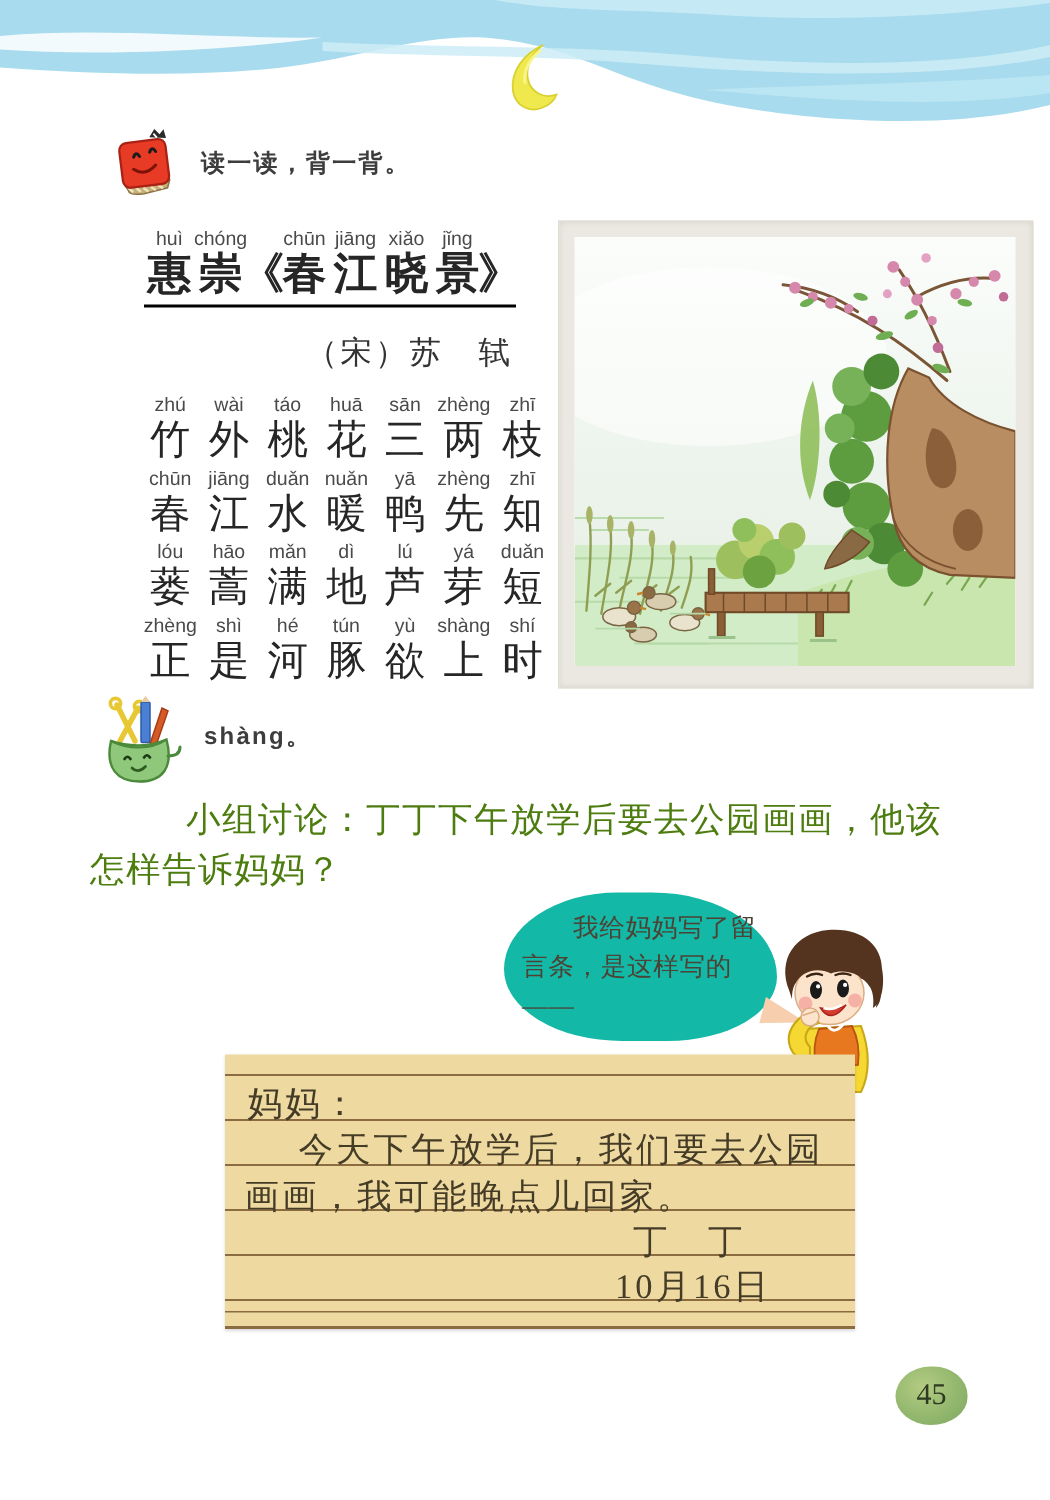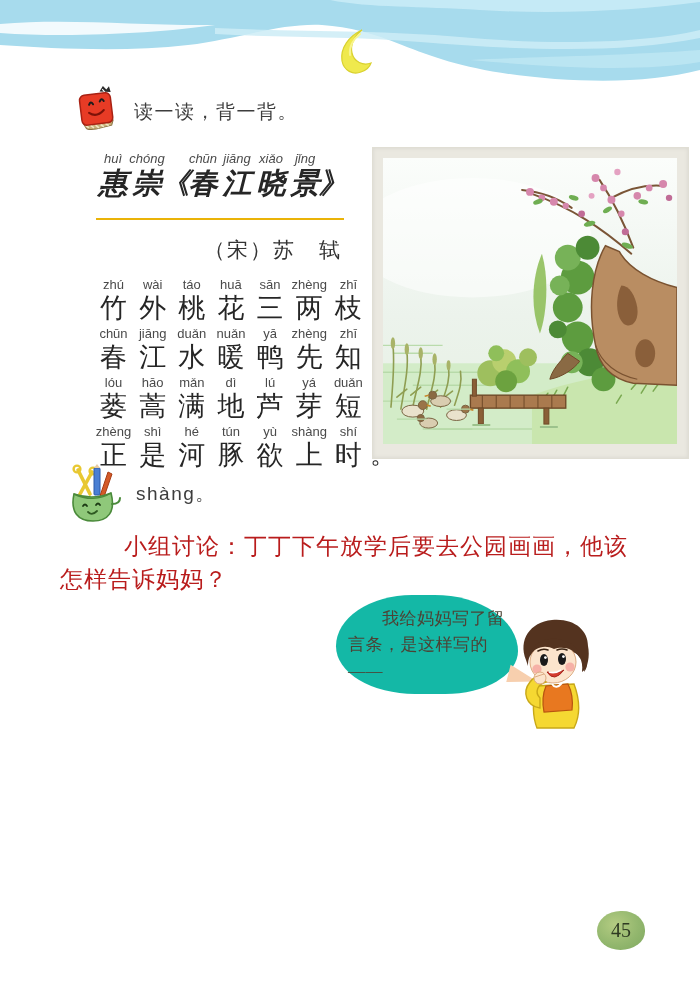--- a/index.html
+++ b/index.html
@@ -9,44 +9,44 @@
 
   
   .waves { position:absolute; left:0; top:0; width:700px; height:92px; }
   .moon { position:absolute; left:336px; top:28px; width:42px; height:48px; }
 
   
   .sec-head { position:absolute; display:flex; align-items:flex-start; }
   .sec-head-1 { left:72px; top:86px; }
   .sec-head-2 { left:66px; top:464px; }
   .sec-icon { display:inline-block; }
-  .sec-title { font-weight:normal; font-size:19px; letter-spacing:1.5px; color:#3d3d3d; margin-left:14px; margin-top:13px; font-family:"Liberation Sans", sans-serif; }
+  .sec-title { font-weight:bold; font-size:16px; letter-spacing:1.5px; color:#3d3d3d; margin-left:14px; margin-top:13px; font-family:"Liberation Sans", sans-serif; }
   .sec-head-2 .sec-title { margin-top:17px; }
 
   
   .poem { position:absolute; left:96px; top:150px; width:300px; }
-  .poem-title { display:inline-block; border-bottom:2px solid #eab308; padding-bottom:18px; white-space:nowrap;font-style:italic; }
+  .poem-title { display:inline-block; border-bottom:2px solid #000000; padding-bottom:3px; white-space:nowrap; }
   .syl { display:inline-flex; flex-direction:column; align-items:center; width:35px; vertical-align:bottom; }
   .syl .py { font-size:13px; line-height:17px; height:17px; color:#4a4a4a; white-space:nowrap; font-family:"Liberation Sans", sans-serif; }
   .syl .ch { font-size:27px; line-height:30px; color:#262626; font-family:"Liberation Serif", serif; }
   .poem-title .syl { width:34px; }
   .poem-title .syl.nopy { width:22px; }
   .poem-title .syl .ch { font-size:29px; line-height:33px; font-weight:bold; }
   .poem-author { width:272px; text-align:right; padding-right:26px; margin-top:16px; font-size:21px; color:#333; font-family:"Liberation Serif", serif; letter-spacing:2px; }
   .poem-lines { margin-top:12px; }
   .poem-line { display:flex; align-items:flex-end; margin-bottom:2px; white-space:nowrap;justify-content:space-between; }
   .poem-line .punct { font-size:26px; line-height:30px; color:#262626; font-family:"Liberation Serif", serif; }
 
   
   .pic { position:absolute; left:372px; top:147px; width:317px; height:312px; background:#eae8e0; border:1px solid #e0ded4; box-shadow:inset 0 0 4px rgba(0,0,0,.08); }
   .pic-inner { position:absolute; left:10px; top:10px; right:11px; bottom:14px; background:#f6faf5; overflow:hidden; }
   .pic-inner svg { display:block; width:100%; height:100%; }
 
   
-  .discussion { position:absolute; left:60px; top:530px; width:582px; font-size:23px; line-height:33px; color:#b91c1c; text-indent:64px; letter-spacing:1px; font-family:"Liberation Serif", serif; }
+  .discussion { position:absolute; left:60px; top:530px; width:582px; font-size:23px; line-height:33px; color:#4d7c0f; text-indent:64px; letter-spacing:1px; font-family:"Liberation Serif", serif; }
 
   
   .bubble { position:absolute; left:336px; top:595px; width:182px; min-height:74px; background:#14b8a6; border-radius:50% 55% 48% 52% / 62% 68% 52% 58%; padding:11px 10px 10px 12px; }
   .bubble-tail { position:absolute; right:-20px; bottom:8px; width:0; height:0; border-top:10px solid transparent; border-bottom:8px solid transparent; border-left:30px solid #f7cfae; transform:rotate(14deg); }
   .bubble-text { font-size:17px; line-height:26px; color:#4c4335; text-indent:2em; letter-spacing:.5px; font-family:"Liberation Serif", serif; }
 
   .boy { position:absolute; left:504px; top:616px; width:100px; height:116px; }
 
   
   .note { position:absolute; left:150px; top:703px; width:420px; height:183px; background:#eed9a0; border-bottom:2px solid #8a6c40; box-shadow:0 1px 2px rgba(0,0,0,.15); }
@@ -447,18 +447,28 @@
 
       <path d="M42,70 L64,68 C68,76 69,86 68,94 L40,96 C38,86 39,77 42,70 Z" fill="#e87820" stroke="#b85410" stroke-width="1.2"></path>
       <path d="M48,68 q4,6 10,-1" fill="none" stroke="#fff" stroke-width="2"></path>
 
       <path d="M36,92 C22,90 18,76 26,66 C30,61 34,59 38,60 L42,66 C34,68 30,76 36,82 Z" fill="#f5d832" stroke="#c8a818" stroke-width="1.4"></path>
       <circle cx="36" cy="62" r="6" fill="#fce4cc" stroke="#dcab82" stroke-width="1"></circle>
       <path d="M31,61 l9,-3" stroke="#dcab82" stroke-width="1"></path>
     </svg>
   </div>
 
+  <div class="note">
+    <div class="rules"></div>
+    <div>
+        <div class="note-line note-line-0">妈妈：</div>
+        <div class="note-line note-line-1">今天下午放学后，我们要去公园</div>
+        <div class="note-line note-line-2">画画，我可能晚点儿回家。</div>
+        <div class="note-line note-line-3">丁　丁</div>
+        <div class="note-line note-line-4">10月16日</div>
+      </div>
+  </div>
 
   <div class="page-num">
     <span>45</span>
   </div>
 
 </div>
 
 </body></html>

